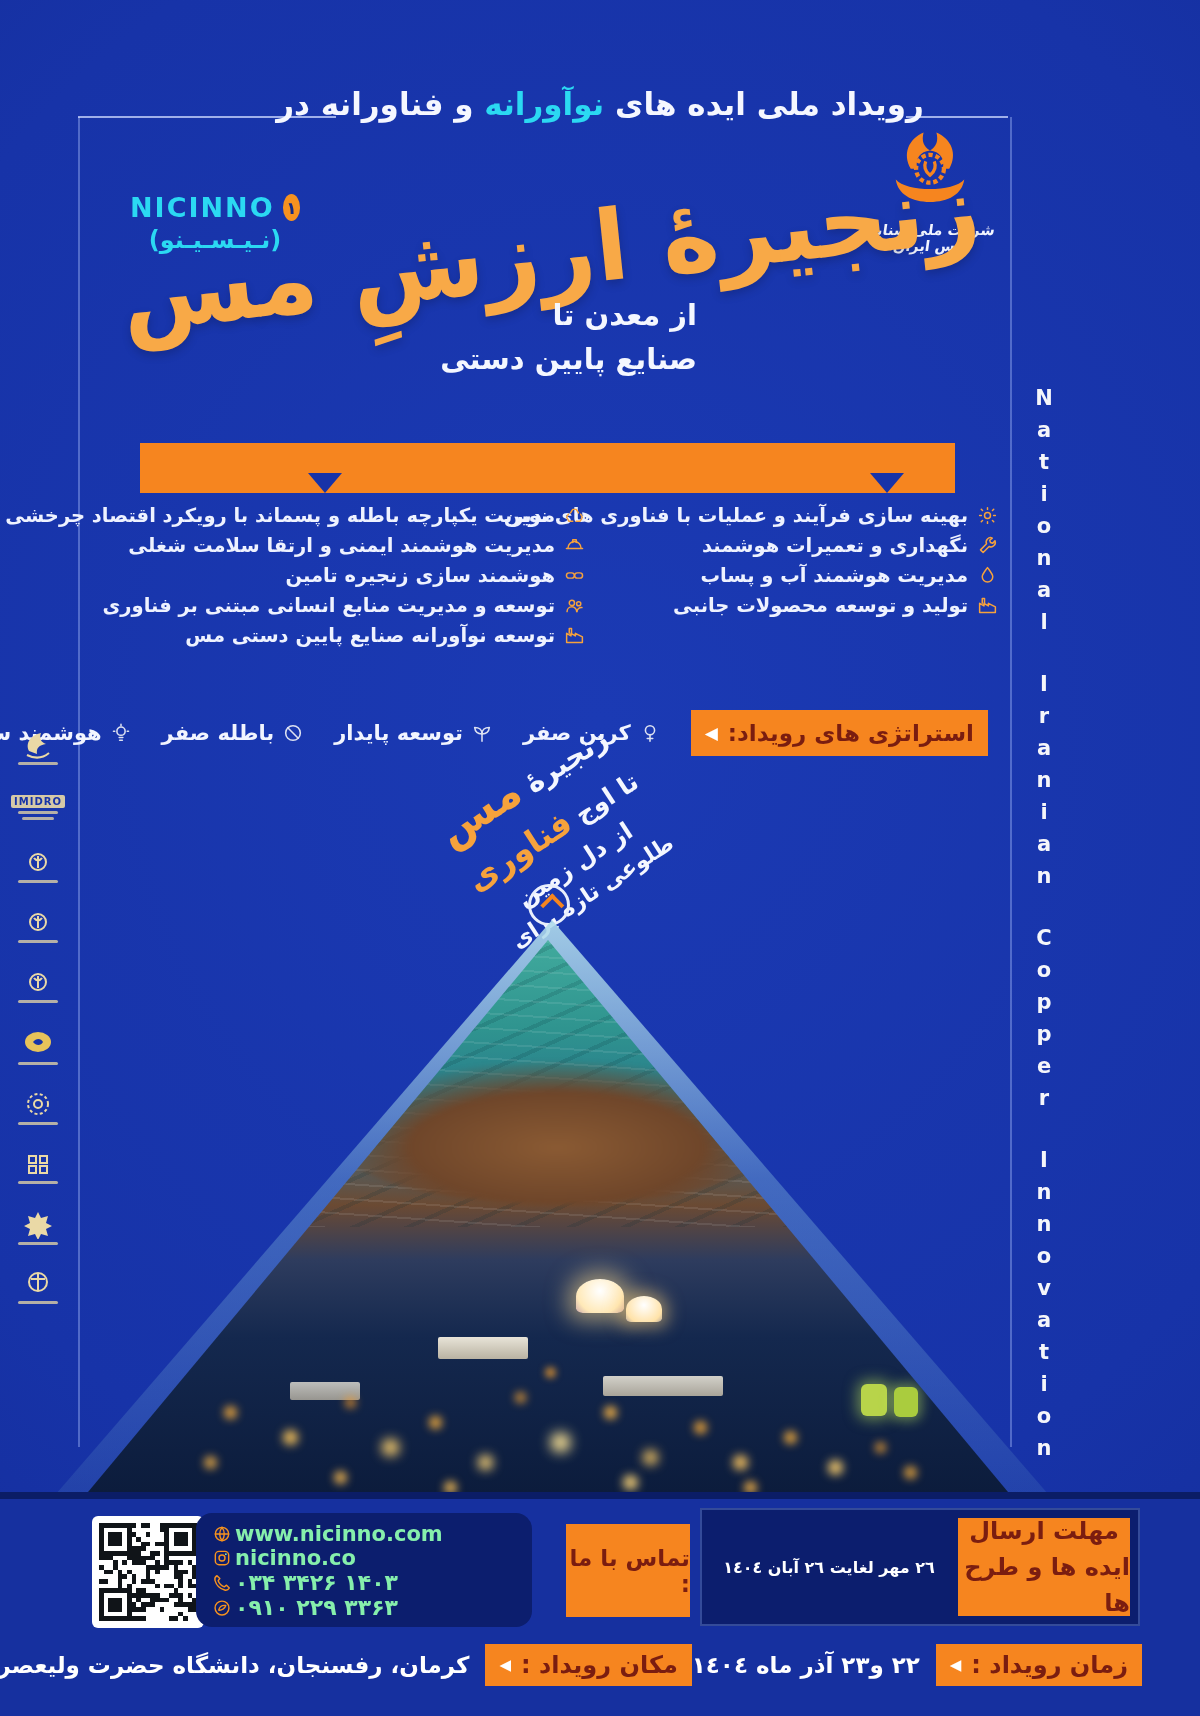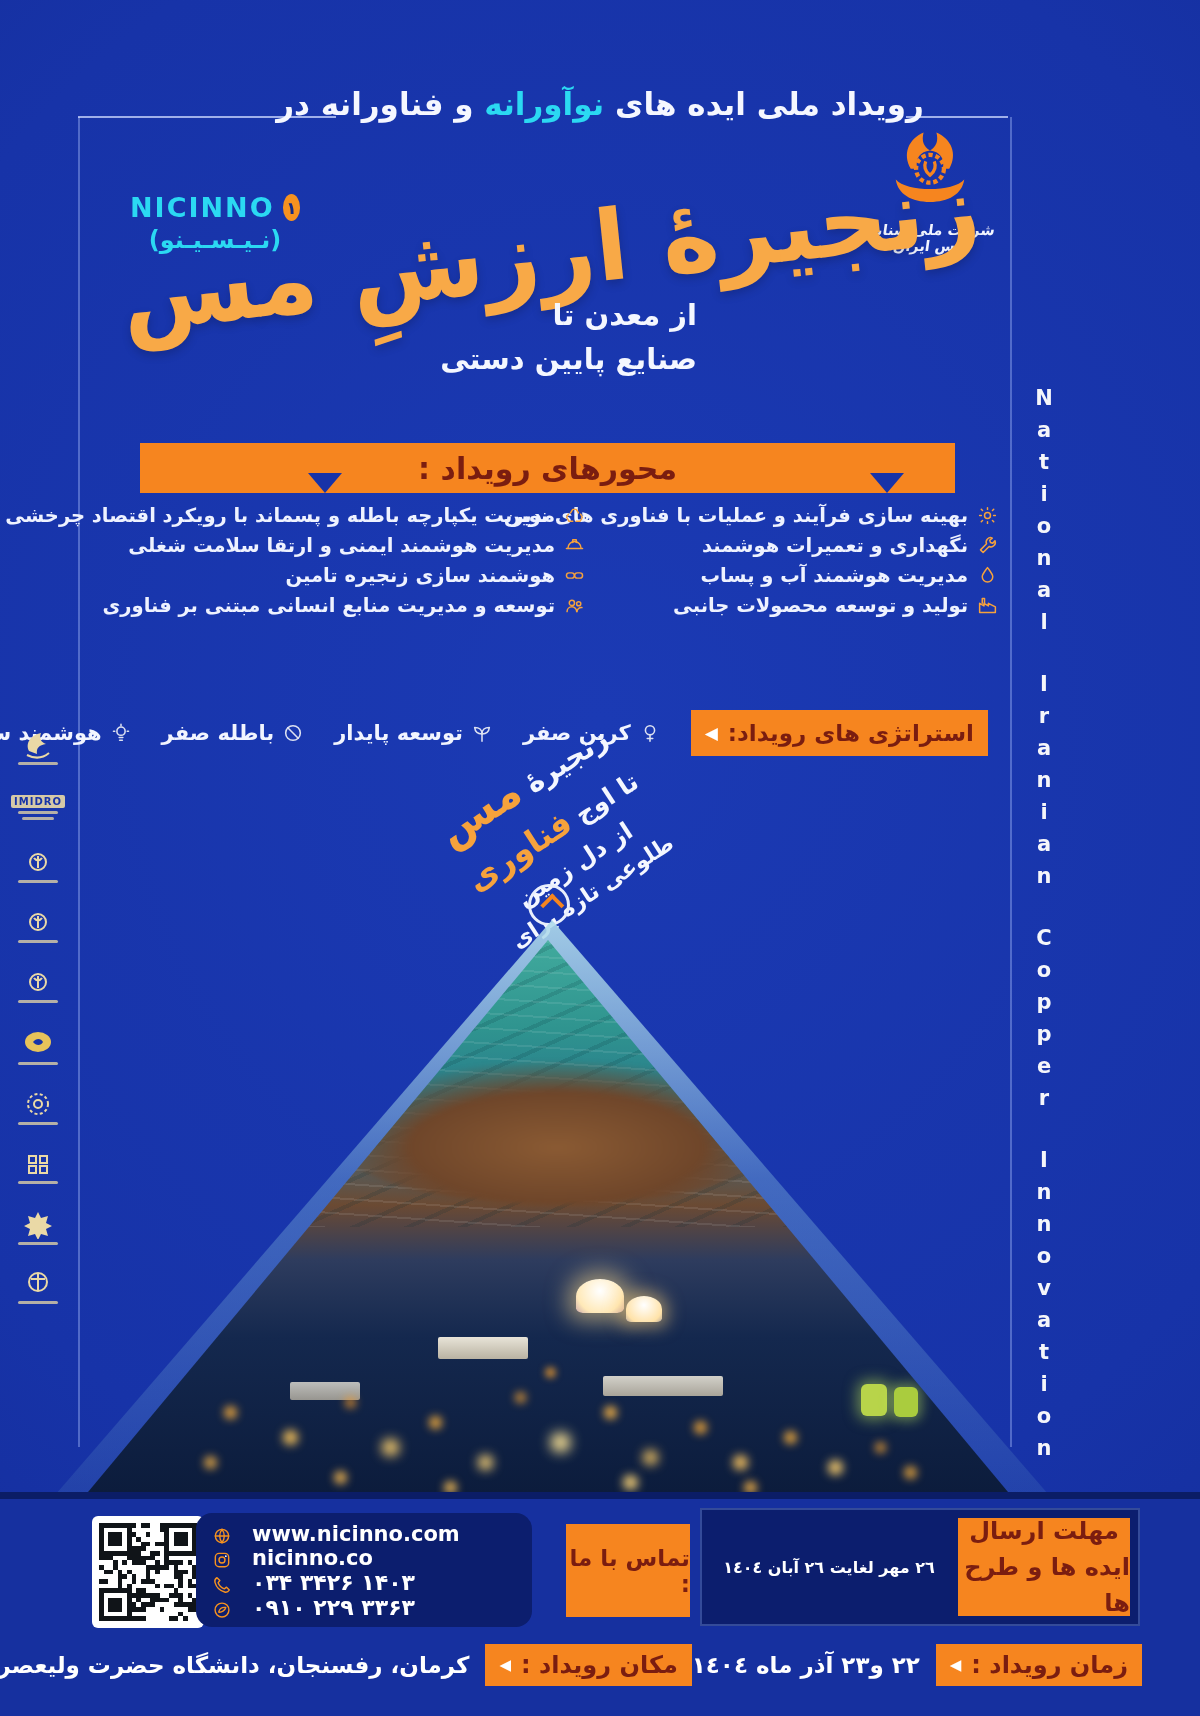--- a/index.html
+++ b/index.html
@@ -131,21 +131,21 @@
     padding:1px 3px;border-radius:2px;letter-spacing:1px;}
   
   .band{position:absolute;left:0;top:1492px;width:1200px;height:224px;
     background:#16309f;border-top:7px solid #0b1d66;}
   .qr{position:absolute;left:92px;top:1516px;width:112px;height:112px;background:#fff;
     border-radius:6px;padding:7px;box-sizing:border-box;}
   .qr svg{width:100%;height:100%;}
   .cpanel{position:absolute;left:196px;top:1513px;width:336px;height:114px;background:#0c1e6e;
     border-radius:16px;padding:9px 16px;box-sizing:border-box;display:flex;flex-direction:column;
     justify-content:space-between;}
-  .crow{display:flex;align-items:flex-end;gap:20px;color:#ffffff;font-weight:bold;font-size:21px;}
+  .crow{display:flex;align-items:center;gap:3px;color:#86efac;font-weight:bold;font-size:21px;}
   .crow .ic{width:20px;height:20px;stroke:#f6921f;}
   .crow.num{letter-spacing:3px;font-size:22px;}
   .cbtn{position:absolute;left:566px;top:1524px;width:124px;height:93px;background:#f6851f;
     display:flex;align-items:center;justify-content:center;color:#7a1d10;font-size:23px;
     font-weight:bold;direction:rtl;}
   .dpanel{position:absolute;left:700px;top:1508px;width:440px;height:118px;background:#0c1e6e;
     border:2px solid rgba(130,160,235,.35);box-sizing:border-box;display:flex;direction:rtl;
     align-items:center;padding:8px;gap:10px;}
   .dbadge{background:#f6851f;width:172px;height:98px;display:flex;flex-direction:column;
     align-items:center;justify-content:center;color:#7a1d10;font-weight:bold;font-size:24px;
@@ -271,21 +271,20 @@
     <div class="colo-cap">شرکت ملی صنایع مس ایران</div>
   </div>
 
   <div class="title">زنجیرۀ ارزشِ مس</div>
   <div class="subtitle">
     <div>از معدن تا</div>
     <div>صنایع پایین دستی</div>
   </div>
 
   <div class="banner">
-    <span>محورهای رویداد :</span>
     <span class="tri t1"></span>
     <span class="tri t2"></span>
   </div>
 
   <ul class="axes-col col-right">
     <li>
         <svg class="ic" viewBox="0 0 24 24">
           <use href="#i-gear"></use>
         </svg>
         <span>بهینه سازی فرآیند و عملیات با فناوری های نوین</span>
@@ -327,20 +326,26 @@
         <svg class="ic" viewBox="0 0 24 24">
           <use href="#i-chain"></use>
         </svg>
         <span>هوشمند سازی زنجیره تامین</span>
       </li>
     <li>
         <svg class="ic" viewBox="0 0 24 24">
           <use href="#i-users"></use>
         </svg>
         <span>توسعه و مدیریت منابع انسانی مبتنی بر فناوری</span>
+      </li>
+    <li>
+        <svg class="ic" viewBox="0 0 24 24">
+          <use href="#i-factory"></use>
+        </svg>
+        <span>توسعه نوآورانه صنایع پایین دستی مس</span>
       </li>
   </ul>
 
   <div class="strats">
     <div class="strat-head">
       <span>استراتژی های رویداد:</span>
       <span class="arw">◀</span>
     </div>
     <div class="strat">
         <svg class="ic" viewBox="0 0 24 24">

